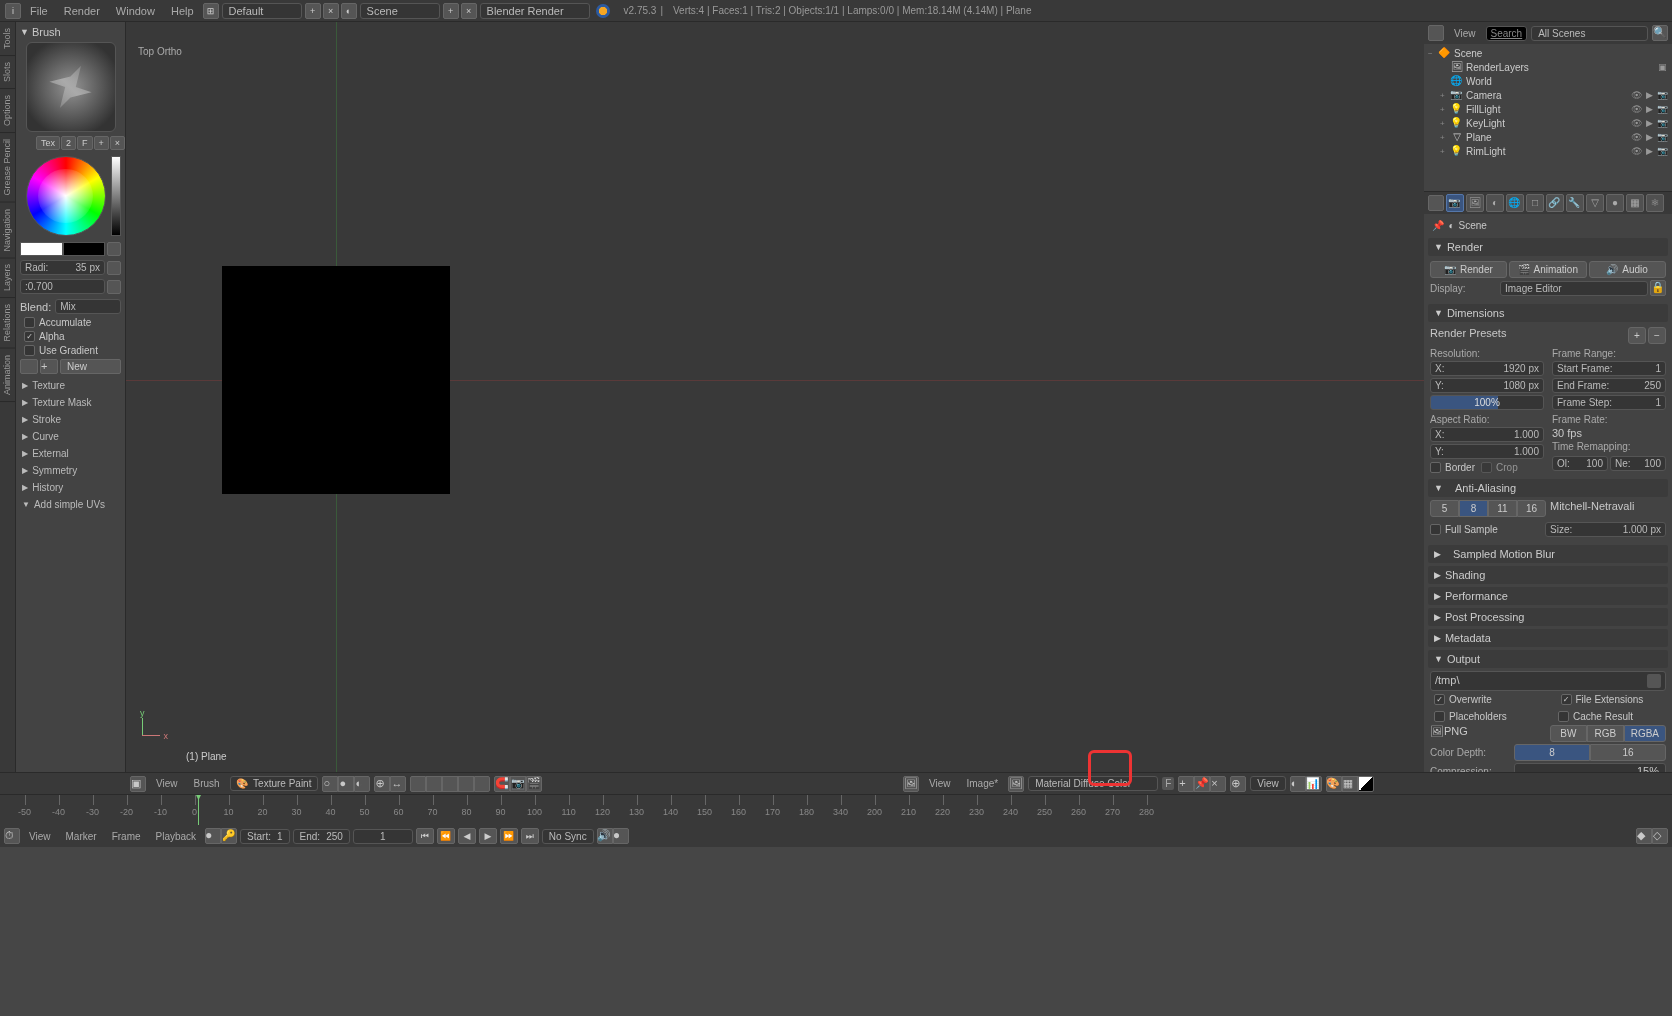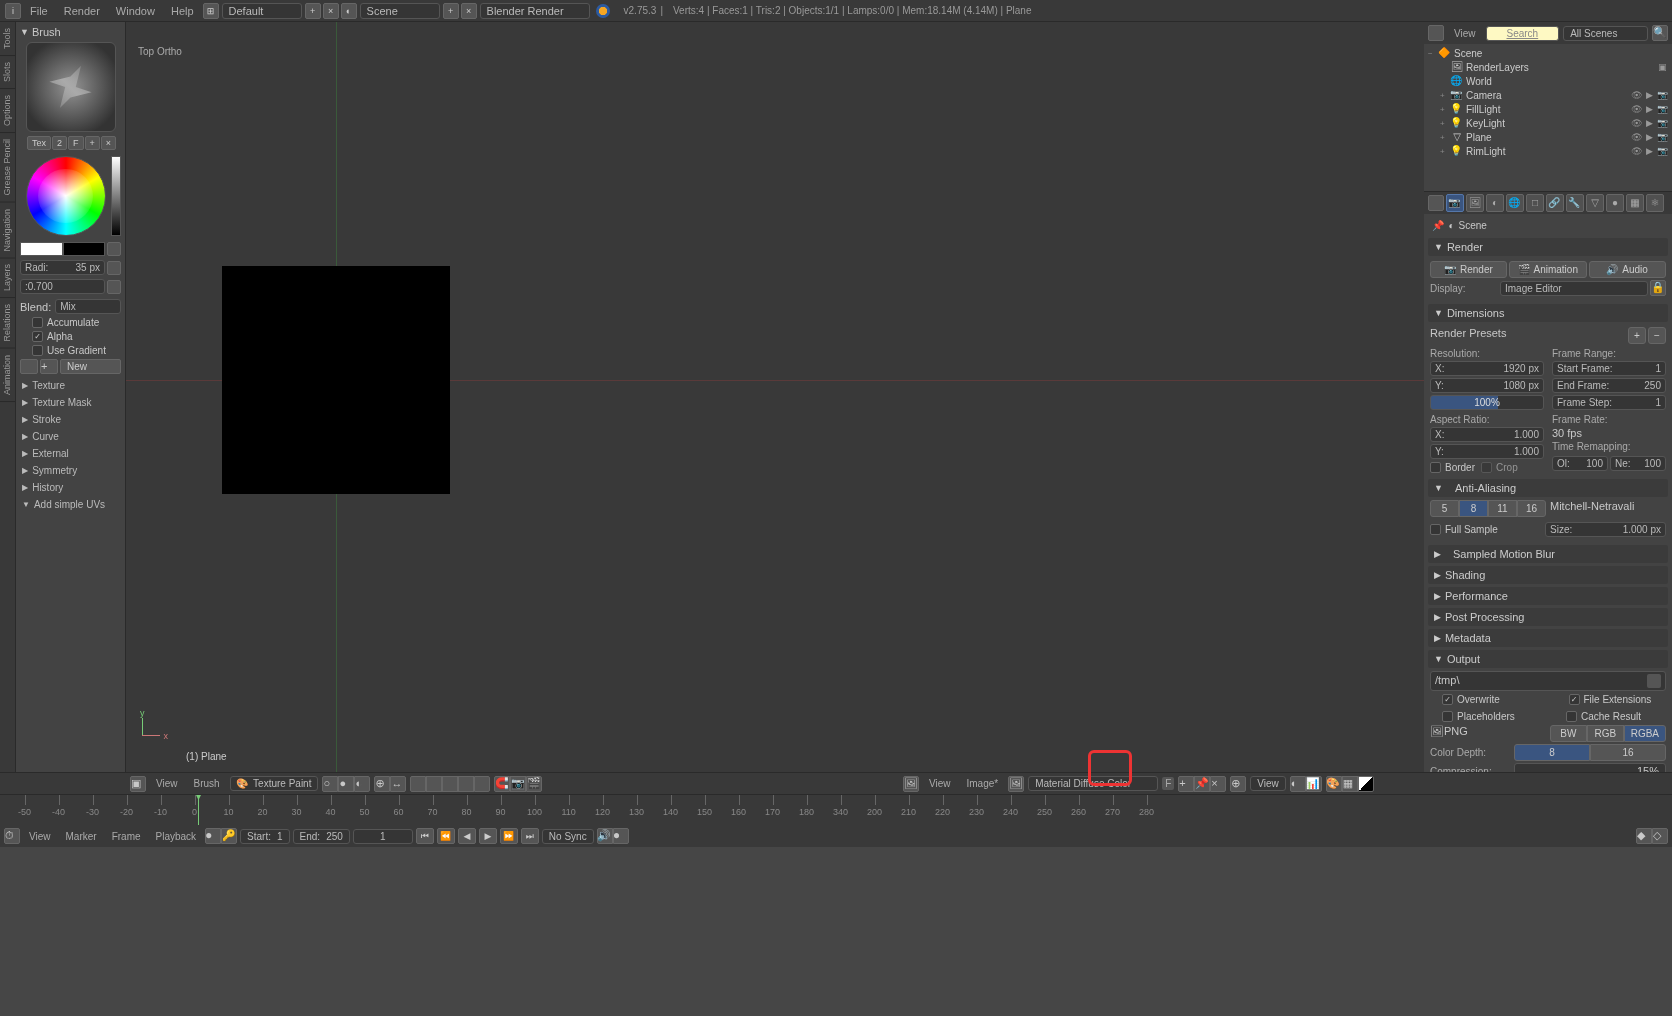--- a/index.html
+++ b/index.html
@@ -15,33 +15,33 @@
 .main-area { display: flex; height: 750px; }
 
 .side-tabs { width: 16px; background: #393939; display: flex; flex-direction: column; border-right: 1px solid #2a2a2a; }
 .side-tab { writing-mode: vertical-rl; transform: rotate(180deg); padding: 6px 2px; font-size: 9px; color: #999; cursor: pointer; border-top: 1px solid #2a2a2a; }
 
 .brush-panel { width: 110px; background: #434343; padding: 4px; border-right: 1px solid #2a2a2a; overflow: hidden; }
 .panel-header { display: flex; align-items: center; margin-bottom: 4px; }
 .panel-header .arrow { font-size: 9px; margin-right: 3px; }
 .brush-preview { width: 90px; height: 90px; background: radial-gradient(circle, #888 10%, #333 80%); border-radius: 6px; margin: 4px auto; position: relative; border: 1px solid #555; }
 .brush-preview::after { content: ''; position: absolute; top: 20%; left: 20%; width: 60%; height: 60%; background: linear-gradient(45deg, transparent, #aaa, transparent); clip-path: polygon(30% 10%, 50% 30%, 70% 10%, 60% 50%, 90% 60%, 50% 70%, 30% 90%, 40% 50%, 10% 40%, 50% 30%); }
-.tex-row { display: flex; gap: 1px; margin: 2px 7px; }
+.tex-row { display: flex; gap: 1px; margin: 2px 16px; }
 .tex-row .btn { background: #555; border: 1px solid #666; padding: 1px 4px; font-size: 9px; border-radius: 2px; color: #ccc; }
 .color-wheel { width: 80px; height: 80px; border-radius: 50%; background: conic-gradient(red, yellow, lime, cyan, blue, magenta, red); margin: 4px auto; position: relative; border: 1px solid #555; }
 .color-wheel::after { content: ''; position: absolute; top: 15%; left: 15%; width: 70%; height: 70%; border-radius: 50%; background: radial-gradient(circle, white, transparent 80%); }
 .color-swatches { display: flex; margin: 2px 0; }
 .swatch { flex: 1; height: 14px; border: 1px solid #555; }
 .swatch.white { background: white; }
 .swatch.black { background: black; }
 .swap-icon { width: 14px; height: 14px; background: #555; border: 1px solid #666; border-radius: 2px; margin-left: 2px; }
 .num-field { display: flex; background: #353535; border: 1px solid #555; border-radius: 3px; margin: 2px 0; padding: 1px 4px; font-size: 10px; justify-content: space-between; color: #bbb; }
 .pressure-icon { width: 14px; height: 14px; background: #555; border: 1px solid #666; border-radius: 2px; margin-left: 2px; display: inline-block; }
 .dropdown { background: #353535; border: 1px solid #555; border-radius: 3px; padding: 1px 4px; font-size: 10px; color: #bbb; }
-.check-row { display: flex; align-items: center; margin: 3px 12px; font-size: 10px; }
+.check-row { display: flex; align-items: center; margin: 3px 4px; font-size: 10px; }
 .check-row .cb { width: 11px; height: 11px; background: #353535; border: 1px solid #666; border-radius: 2px; margin-right: 4px; }
 .check-row .cb.checked::after { content: '✓'; font-size: 8px; color: #ccc; display: block; text-align: center; line-height: 9px; }
 .add-row { display: flex; gap: 2px; margin: 3px 0; }
 .add-row .btn { background: #555; border: 1px solid #666; padding: 1px 6px; font-size: 10px; border-radius: 2px; flex: 1; color: #ccc; }
 .add-row .icon-btn { width: 18px; background: #555; border: 1px solid #666; border-radius: 2px; }
 .collapsible { display: flex; align-items: center; padding: 3px 2px; font-size: 10px; color: #bbb; }
 .collapsible .arrow { font-size: 8px; margin-right: 4px; }
 
 .viewport-3d { flex: 1; background: #393939; position: relative; }
 .view-label { position: absolute; top: 8px; left: 12px; color: #aaa; font-size: 10px; margin-top: 16px; }
@@ -57,21 +57,21 @@
 
 .image-editor { flex: 1; background: #393939; position: relative; }
 .white-square { position: absolute; left: 120px; top: 312px; width: 270px; height: 270px; background: white; }
 .annotation { position: absolute; color: #e33; font-size: 14px; font-weight: bold; font-style: italic; }
 .red-path { position: absolute; stroke: #e33; stroke-width: 3; fill: none; }
 
 .right-panel { width: 248px; background: #434343; display: flex; flex-direction: column; }
 .outliner { height: 170px; border-bottom: 1px solid #2a2a2a; overflow: hidden; }
 .outliner-header { height: 22px; background: #393939; display: flex; align-items: center; padding: 0 4px; gap: 4px; }
 .outliner-header .view-btn { padding: 1px 6px; color: #aaa; font-size: 10px; }
-.outliner-header .search { background: #fef9c3; border: 1px solid #555; border-radius: 3px; padding: 1px 20px; font-size: 10px; color: #888; flex: 0 0 40px; text-decoration: underline; }
+.outliner-header .search { background: #000000; border: 1px solid #555; border-radius: 3px; padding: 1px 4px; font-size: 10px; color: #888; flex: 0 0 40px; text-decoration: underline; }
 .outliner-header .filter { background: #353535; border: 1px solid #555; border-radius: 3px; padding: 1px 6px; font-size: 10px; color: #bbb; flex: 1; }
 .outliner-tree { padding: 2px; }
 .tree-row { display: flex; align-items: center; padding: 1px 2px; font-size: 10px; color: #ccc; }
 .tree-row .expand { width: 10px; font-size: 8px; color: #888; }
 .tree-row .icon { width: 14px; height: 12px; margin-right: 2px; font-size: 10px; text-align: center; }
 .tree-row .name { flex: 1; }
 .tree-row .icons { display: flex; gap: 2px; }
 .tree-row .vic { width: 11px; height: 11px; font-size: 9px; text-align: center; color: #999; }
 .tree-indent-1 { padding-left: 14px; }
 

